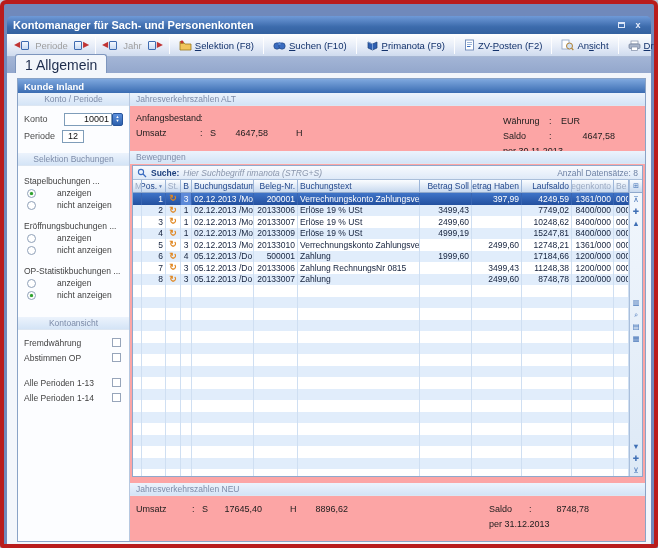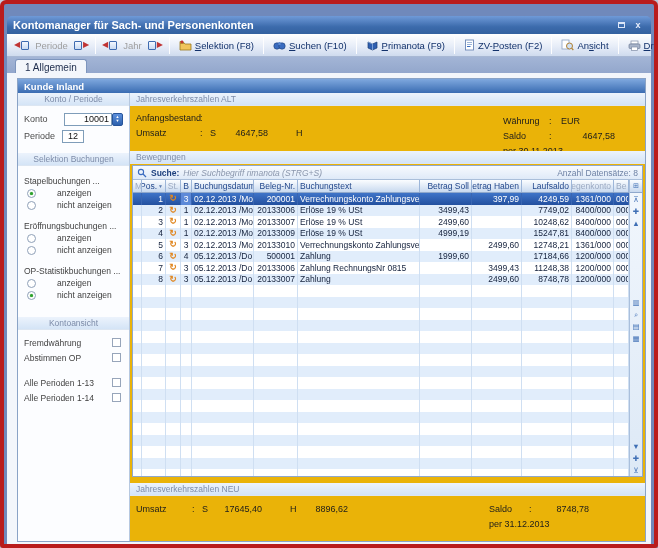--- a/index.html
+++ b/index.html
@@ -22,30 +22,30 @@
   .tb-btn{ display:flex; align-items:center; gap:3px; padding:2px 5px; font-size:9.5px; color:#12316b;
     border:1px solid transparent; border-radius:2px; white-space:nowrap; cursor:default;}
   .tb-btn u{ text-decoration:underline; }
   .pager{ display:flex; align-items:center; gap:2px; padding:2px 3px; }
   .pager .plabel{ font-size:9.5px; color:#9e9e9e; padding:0 4px; }
   .arrow{ font-size:8px; color:#c03434; line-height:8px; }
   .mini-box{ width:8px; height:9px; border:1px solid #3f6bb0; background:linear-gradient(#f4f8ff,#c9daf2); border-radius:1px; }
   
   .tabstrip{ height:16px; background:linear-gradient(#a3b5d6,#93a7cc); display:flex; align-items:flex-end; padding-left:8px; }
   .tab{ background:#f3f6fb; border:1px solid #7d95bd; border-bottom:none; border-radius:3px 3px 0 0;
-    font-size:10px; padding:2px 9px 1px 9px; color:#1d2c4c; position:relative; top:1px; cursor:default;}
+    font-size:14px; padding:2px 9px 1px 9px; color:#1d2c4c; position:relative; top:1px; cursor:default;}
   
   .client{ position:relative; background:#f3f6fb; height:485px; border-radius:0 0 2px 2px; }
   .panel{ position:absolute; left:10px; top:5px; width:629px; height:464px;
     border:1px solid #8aa3c6; background:#fbfdff; }
   .kunde-bar{ height:14px; background:linear-gradient(#7fa8de,#3a6cb2); color:#fff; font-weight:bold;
     font-size:9.5px; padding:1px 6px; display:flex; align-items:center; }
   .cols{ position:absolute; top:14px; left:0; right:0; bottom:0; display:flex; }
   .leftcol{ width:112px; border-right:1px solid #b6c8e0; background:#fcfdff; }
-  .rightcol{ flex:1; position:relative; background:#eab308; }
+  .rightcol{ flex:1; position:relative; background:#fca5a5; }
   .sec-head{ height:13px; background:linear-gradient(#ecf3fc,#d4e4f6); color:#7d8ca9; font-size:8.5px;
     display:flex; align-items:center; border-bottom:1px solid #dce6f2;}
   .sec-head.center{ justify-content:center; }
   .sec-head.left{ padding-left:6px; }
   
   .field-row{ display:flex; align-items:center; padding:0 6px; height:14px; margin-top:6px; font-size:9px; color:#4c4c4c;}
   .field-row .flabel{ width:38px; }
   .inp{ border:1px solid #7f9db9; background:#fff; font-size:9px; height:13px; display:flex; align-items:center; color:#111;}
   .inp.konto{ width:48px; justify-content:flex-end; padding-right:2px; margin-left:auto;}
   .spinner{ width:11px; height:13px; background:linear-gradient(#5c90dd,#2d61ad); border:1px solid #27549a; border-radius:2px;

